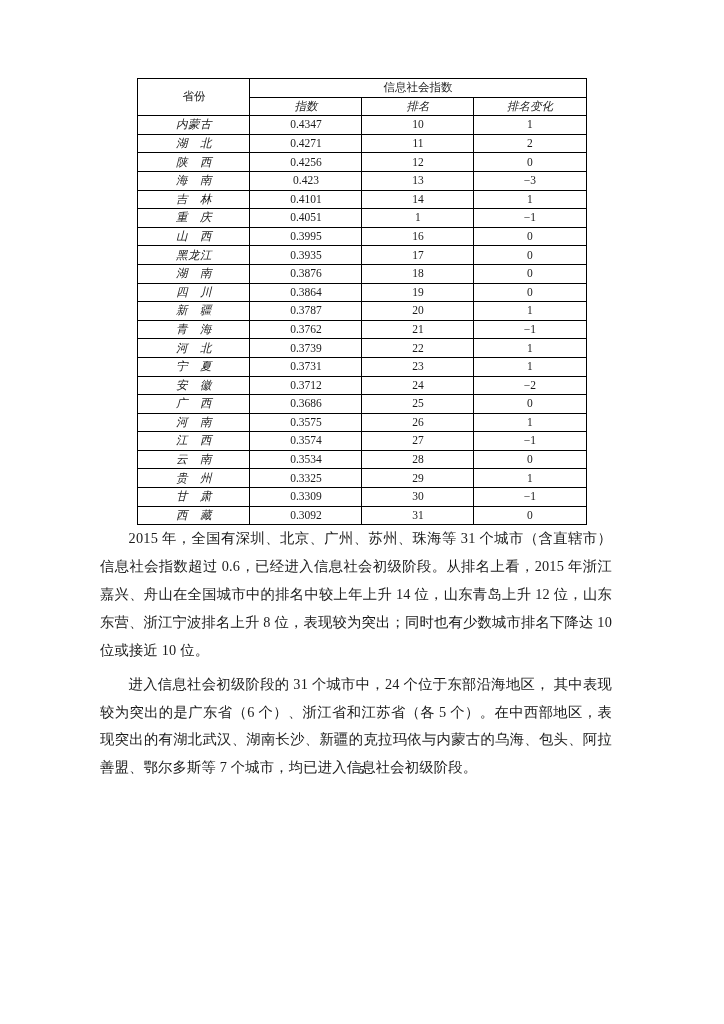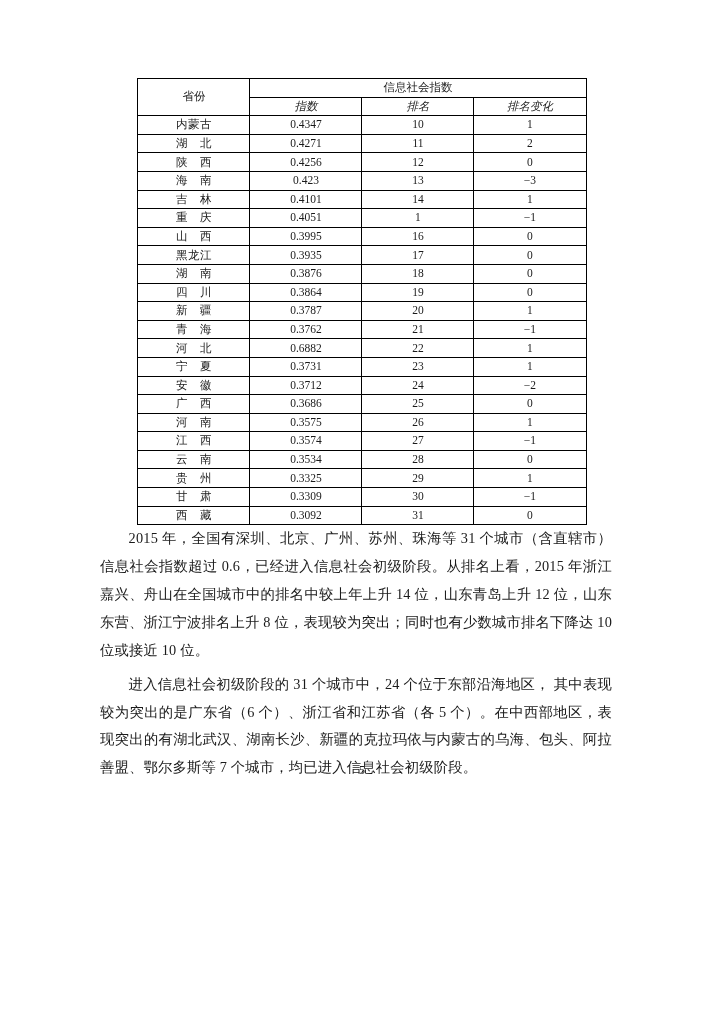--- a/index.html
+++ b/index.html
@@ -54,20 +54,21 @@
     font-size: 12px;
     margin-top: 14px;
   }
   .th-sub {
     font-size: 12px;
     font-style: italic;
   }
   .prov-cell {
     font-size: 12px;
     letter-spacing: 0.5px;
+    font-style: italic;
   }
   .num-cell {
     font-family: "Liberation Serif", serif;
     font-size: 11.5px;
   }
 
   
   h2.section-title {
     font-family: "Liberation Sans", sans-serif;
     font-size: 14px;
@@ -186,21 +187,21 @@
           <td class="num-cell">1</td>
         </tr>
         <tr>
           <td class="prov-cell">青　海</td>
           <td class="num-cell">0.3762</td>
           <td class="num-cell">21</td>
           <td class="num-cell">−1</td>
         </tr>
         <tr>
           <td class="prov-cell">河　北</td>
-          <td class="num-cell">0.6882</td>
+          <td class="num-cell">0.3739</td>
           <td class="num-cell">22</td>
           <td class="num-cell">1</td>
         </tr>
         <tr>
           <td class="prov-cell">宁　夏</td>
           <td class="num-cell">0.3731</td>
           <td class="num-cell">23</td>
           <td class="num-cell">1</td>
         </tr>
         <tr>

